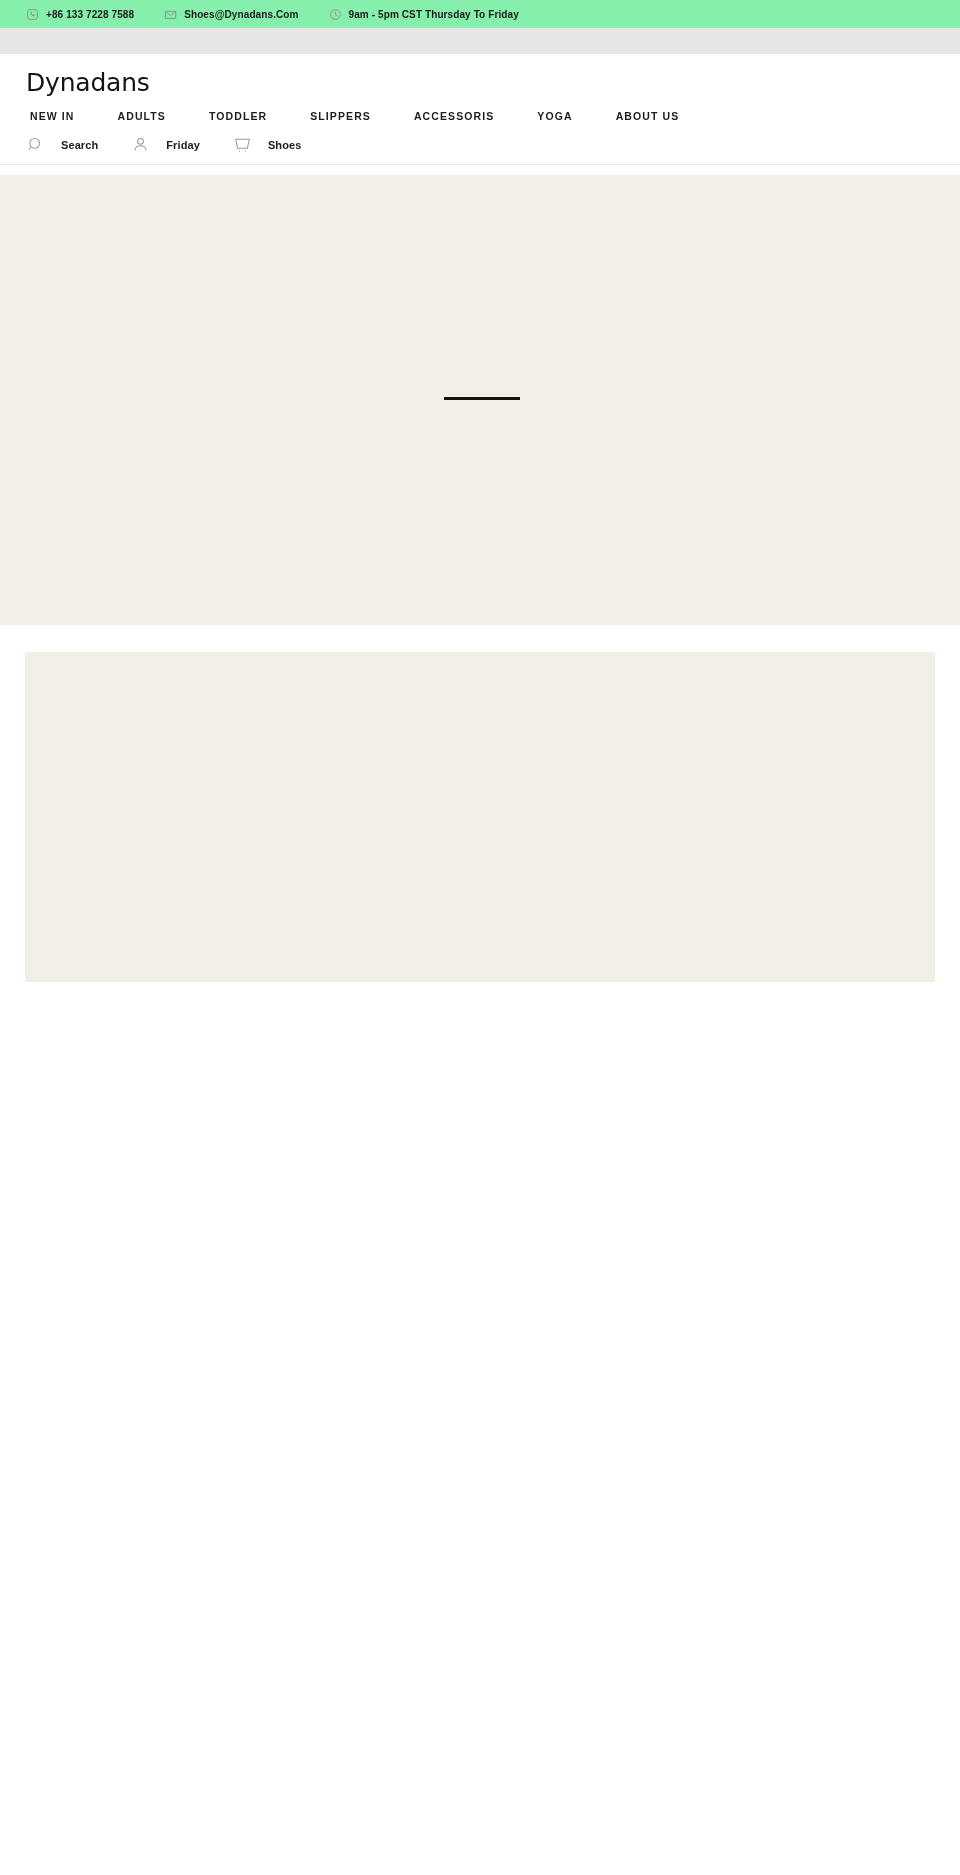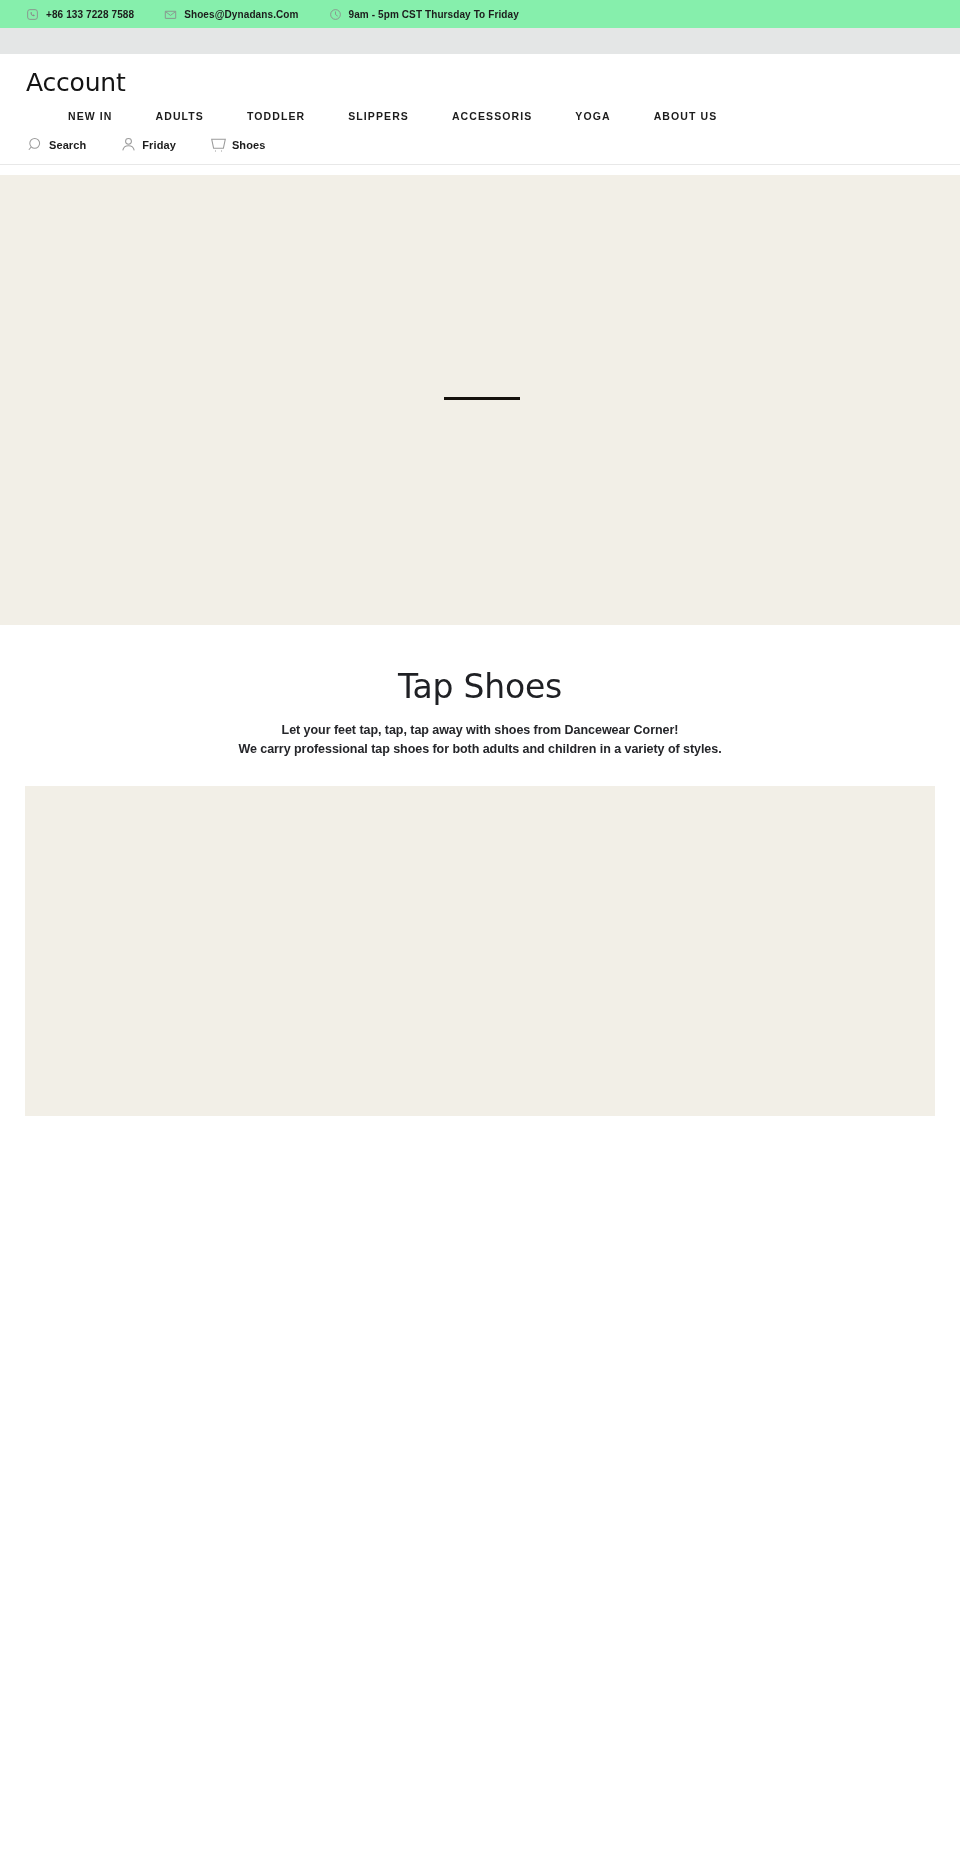--- a/index.html
+++ b/index.html
@@ -101,21 +101,21 @@
     font-size: 25px;
     font-weight: normal;
     letter-spacing: -0.2px;
     color: #141414;
     line-height: 1.2;
     font-family: "DejaVu Sans", sans-serif;
   }
   .mainnav {
     display: flex;
     align-items: flex-end;
-    padding-left: 68px;
+    padding-left: 30px;
     margin-top: 10px;
     gap: 0;
   }
   .mainnav a {
     font-size: 10.5px;
     font-weight: bold;
     letter-spacing: 1.1px;
     text-transform: uppercase;
     color: #1c1c1c;
     text-decoration: none;
@@ -128,21 +128,21 @@
   .utilnav {
     display: flex;
     align-items: center;
     padding-left: 26px;
     margin-top: 11px;
     gap: 0;
   }
   .util-item {
     display: flex;
     align-items: center;
-    gap: 4px;
+    gap: 16px;
     margin-right: 33px;
     text-decoration: none;
     color: #1c1c1c;
   }
   .util-item .util-label {
     font-size: 11px;
     font-weight: bold;
     letter-spacing: 0.1px;
     color: #1c1c1c;
   }
@@ -247,21 +247,21 @@
       <span class="tb-label">9am - 5pm CST Thursday To Friday</span>
     </div>
 
   </div>
 
 
   <div class="grey-strip"></div>
 
   <div class="header">
 
-    <div class="logo">Account</div>
+    <div class="logo">Dynadans</div>
 
     <nav class="mainnav">
       <a href="#">NEW IN</a>
       <a href="#">ADULTS</a>
       <a href="#">TODDLER</a>
       <a href="#">SLIPPERS</a>
       <a href="#">ACCESSORIS</a>
       <a href="#">YOGA</a>
       <a href="#">ABOUT US</a>
     </nav>
@@ -300,25 +300,18 @@
 
     </div>
 
     <div class="header-rule"></div>
   </div>
 
   <div class="collection-banner">
     <div class="banner-rule"></div>
   </div>
 
-  <div class="collection-head">
-    <h1 class="collection-title">Tap Shoes</h1>
-    <div class="collection-desc">
-      <span>Let your feet tap, tap, tap away with shoes from Dancewear Corner!</span>
-      <span>We carry professional tap shoes for both adults and children in a variety of styles.</span>
-    </div>
-  </div>
 
   <div class="grid-wrap">
     <div class="product-panel"></div>
   </div>
 
 </div>
 
 </body></html>

